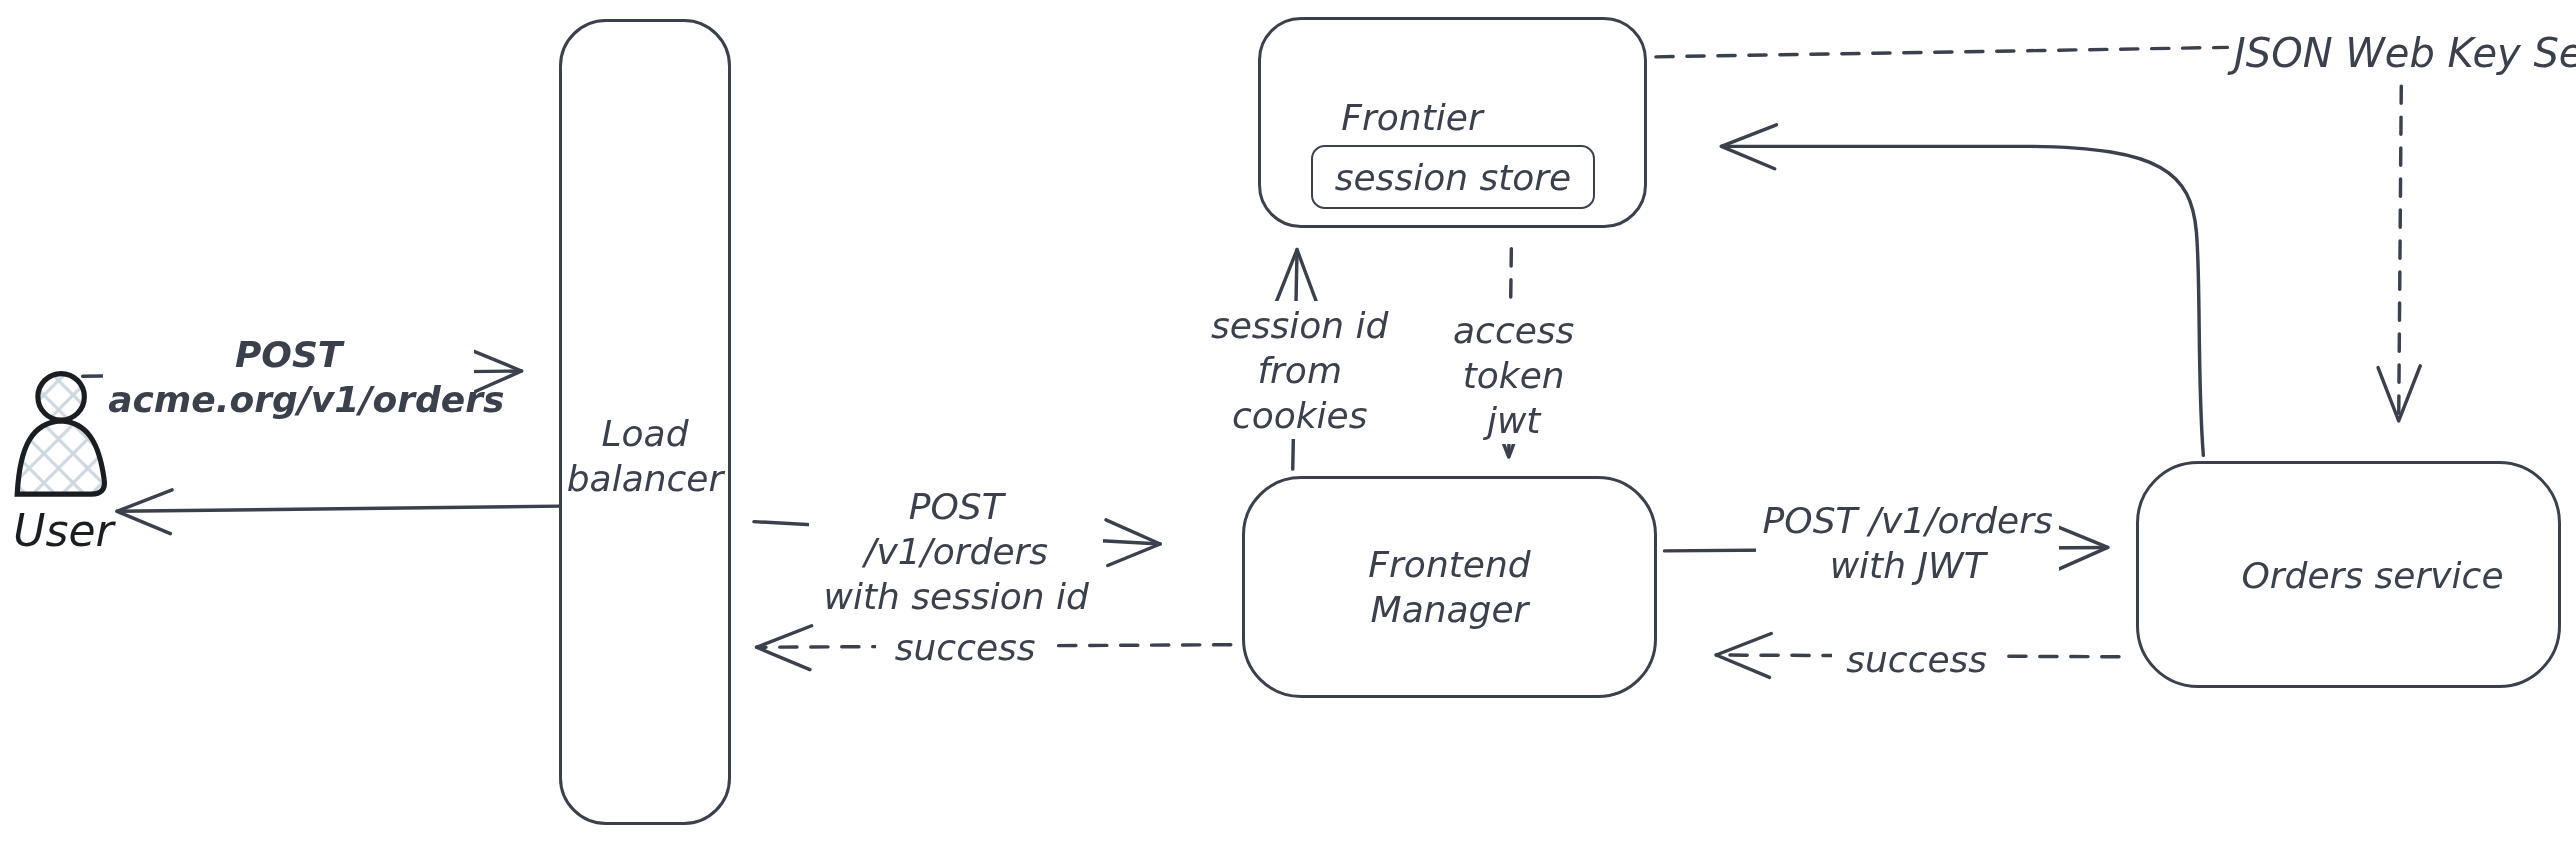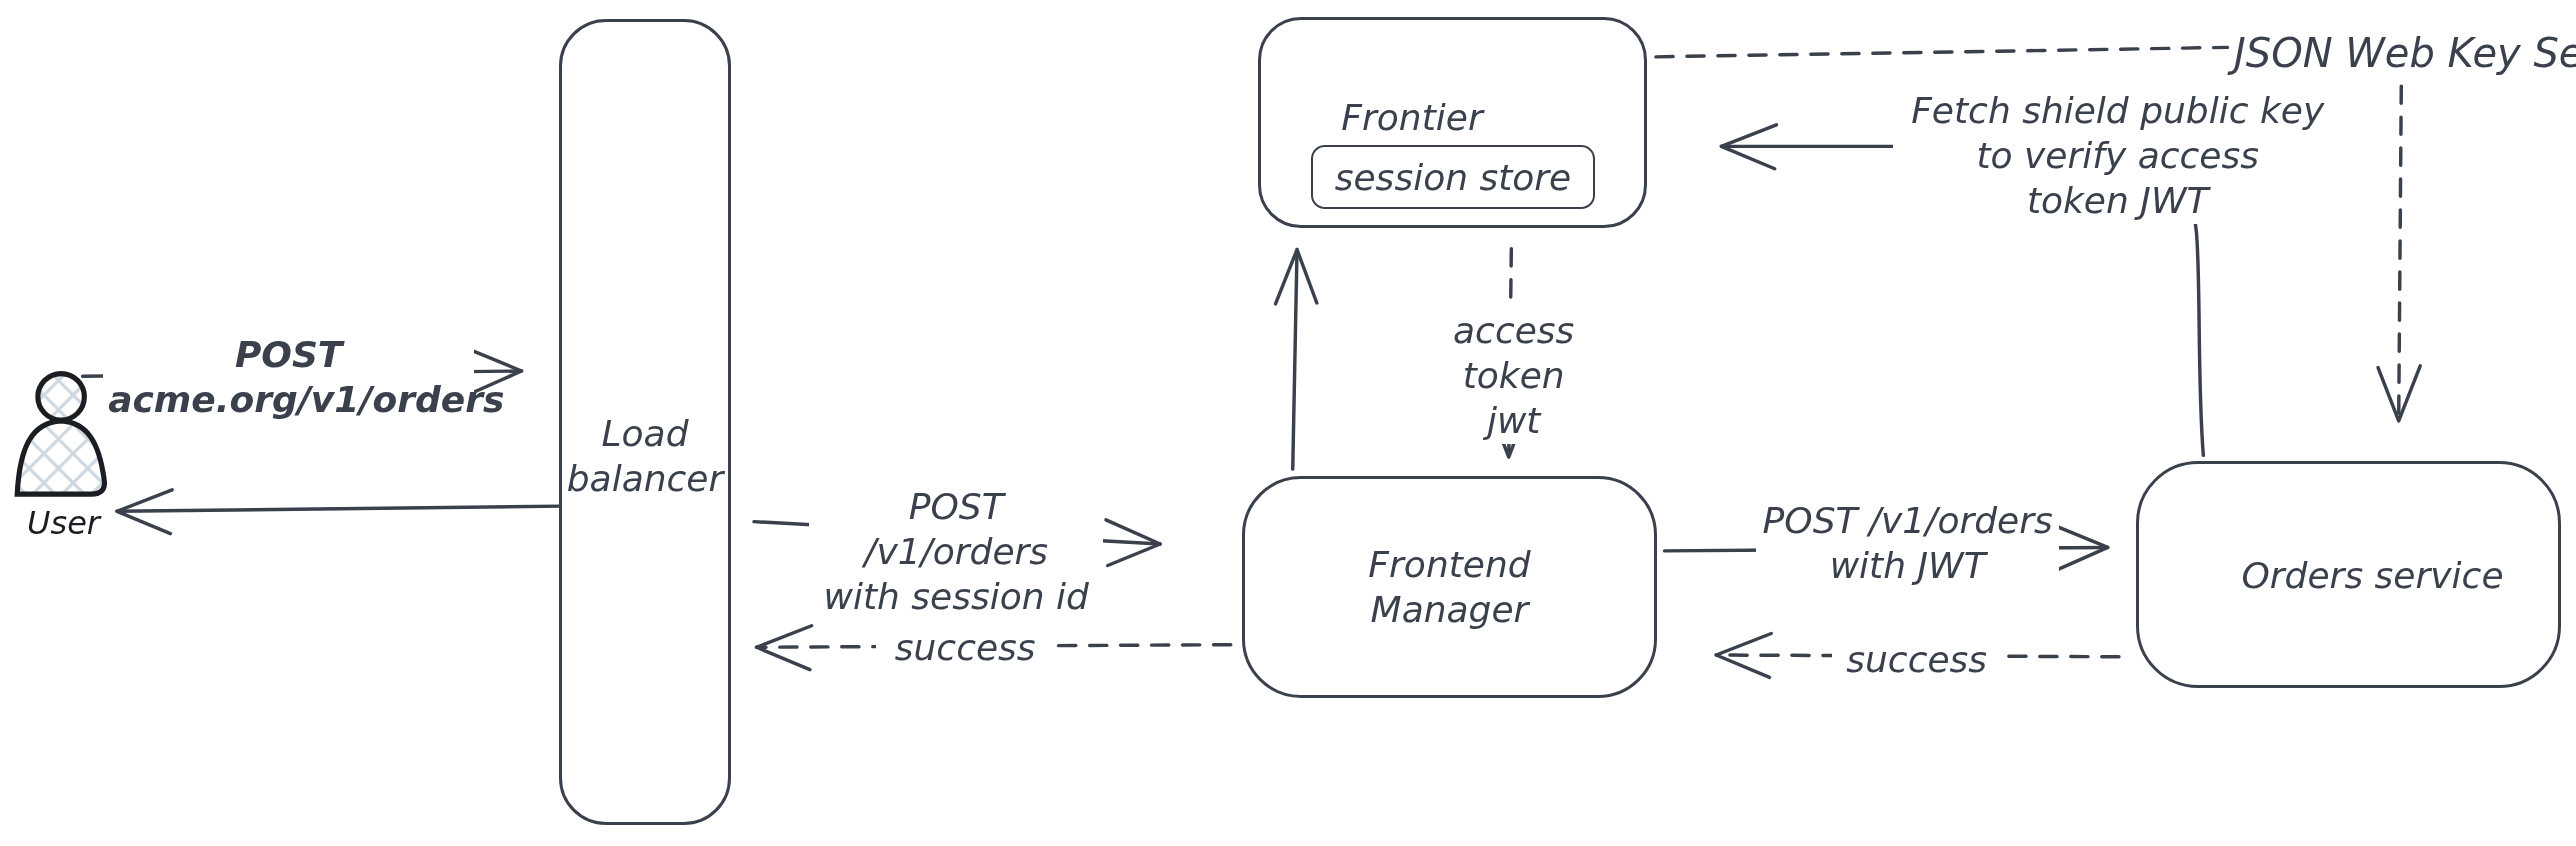--- a/index.html
+++ b/index.html
@@ -100,21 +100,21 @@
   <div class="node" style="left:1258px;top:17px;width:389px;height:211px;border-radius:43px;"></div>
 
   <div class="node store-box" style="left:1311px;top:145px;width:284px;height:64px;border-radius:13.8px;border-width:2.6px;">
     <span class="inner-lbl">session store</span>
   </div>
 
   <div class="node" style="left:1242px;top:476px;width:415px;height:222px;border-radius:59px;"></div>
 
   <div class="node" style="left:2136px;top:461px;width:425px;height:227px;border-radius:62px;"></div>
 
-  <div class="lbl" style="left:12px;top:503px;width:103px;font-size:32px;color:#1a1d22;">User</div>
+  <div class="lbl" style="left:12px;top:503px;width:103px;font-size:44px;color:#1a1d22;">User</div>
 
   <div class="lbl" style="left:559px;top:411px;width:172px;">Load
 balancer</div>
 
   <div class="lbl" style="left:1258px;top:95px;width:308px;">Frontier</div>
 
   <div class="lbl" style="left:1242px;top:542px;width:415px;">Frontend
 Manager</div>
 
   <div class="lbl" style="left:2136px;top:553px;width:425px;padding-left:24px;">Orders service</div>
@@ -122,27 +122,26 @@
   <div class="lbl" style="left:2234px;top:28px;width:344px;font-size:40px;text-align:left;white-space:nowrap;">JSON Web Key Set</div>
 
   <div class="lbl edge-lbl" style="left:103px;top:330px;width:361px;font-weight:bold;">POST
 acme.org/v1/orders</div>
 
   <div class="lbl edge-lbl" style="left:809px;top:482px;width:284px;">POST /v1/orders
 with session id</div>
 
   <div class="lbl edge-lbl" style="left:876px;top:623px;width:168px;">success</div>
 
+  <div class="lbl edge-lbl" style="left:1185px;top:301px;width:219px;">session id
+from cookies</div>
 
   <div class="lbl edge-lbl" style="left:1401px;top:306px;width:215px;font-style:italic;">access token
 jwt</div>
 
   <div class="lbl edge-lbl" style="left:1756px;top:496px;width:293px;">POST /v1/orders
 with JWT</div>
 
   <div class="lbl edge-lbl" style="left:1832px;top:635px;width:159px;">success</div>
 
-  <div class="lbl edge-lbl" style="left:1893px;top:86px;width:439px;">Fetch shield public key
-to verify access
-token JWT</div>
 
 </div>
 
 
 </body></html>

